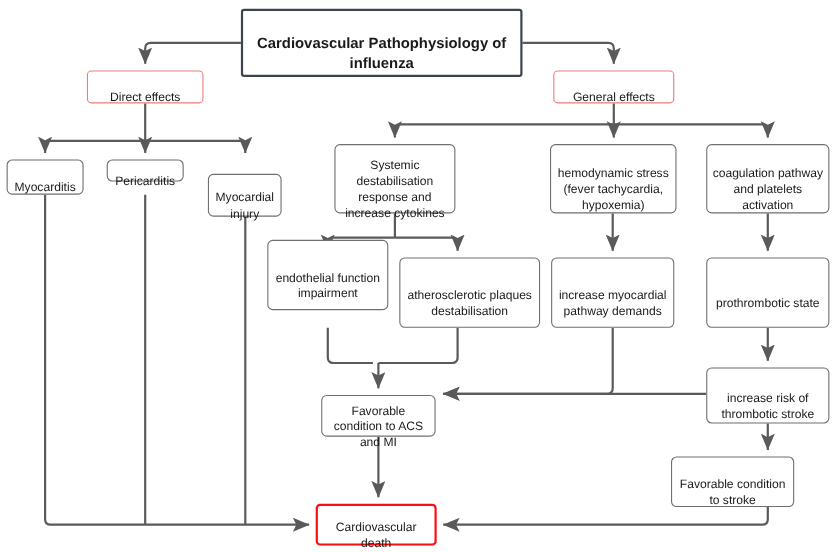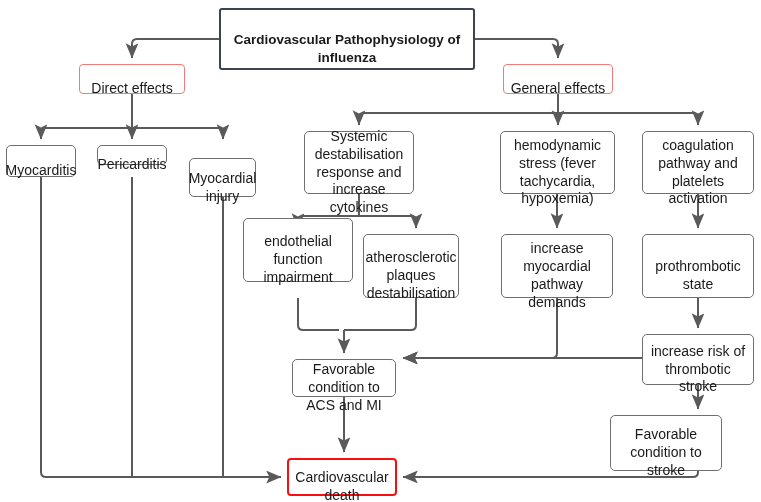--- a/index.html
+++ b/index.html
@@ -27,21 +27,21 @@
   }
   .node {
     position: absolute;
     box-sizing: border-box;
     display: flex;
     align-items: center;
     justify-content: center;
     text-align: center;
     background: #ffffff;
     color: #1a1a1a;
-    font-size: 14px;
+    font-size: 11px;
     line-height: 1.28;
     padding: 2px 4px;
     border: 1px solid #6f6f6f;
     border-radius: 5px;
   }
   .node.title {
     border: 2px solid #3c4450;
     border-radius: 3px;
     font-weight: bold;
     font-size: 13.5px;
@@ -147,41 +147,41 @@
   </div>
 
   <div class="node" style="left:642px; top:131px; width:112px; height:63px;">
     <span>coagulation pathway and platelets activation</span>
   </div>
 
   <div class="node" style="left:243px; top:218px; width:110px; height:64px;">
     <span>endothelial function impairment</span>
   </div>
 
-  <div class="node" style="left:363px; top:234px; width:96px; height:64px;">
+  <div class="node" style="left:363px; top:234px; width:128px; height:64px;">
     <span>atherosclerotic plaques destabilisation</span>
   </div>
 
   <div class="node" style="left:501px; top:234px; width:112px; height:64px;">
     <span>increase myocardial pathway demands</span>
   </div>
 
   <div class="node" style="left:642px; top:234px; width:112px; height:64px;">
     <span>prothrombotic state</span>
   </div>
 
   <div class="node" style="left:292px; top:359px; width:104px; height:38px;">
     <span>Favorable condition to ACS and MI</span>
   </div>
 
   <div class="node" style="left:642px; top:334px; width:112px; height:51px;">
     <span>increase risk of thrombotic stroke</span>
   </div>
 
-  <div class="node" style="left:610px; top:415px; width:112px; height:56px;">
+  <div class="node" style="left:610px; top:415px; width:112px; height:46px;">
     <span>Favorable condition to stroke</span>
   </div>
 
   <div class="node terminal" style="left:287px; top:458px; width:110px; height:38px;">
     <span>Cardiovascular death</span>
   </div>
 
 </div>
 
 </body></html>

